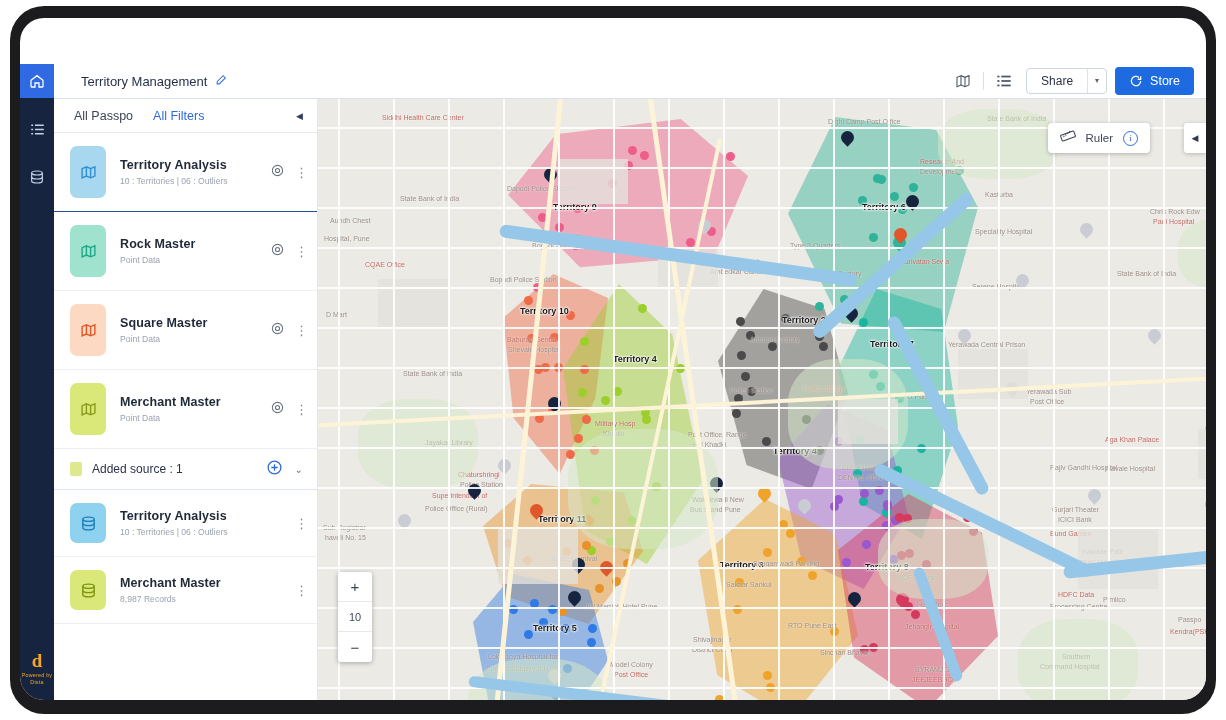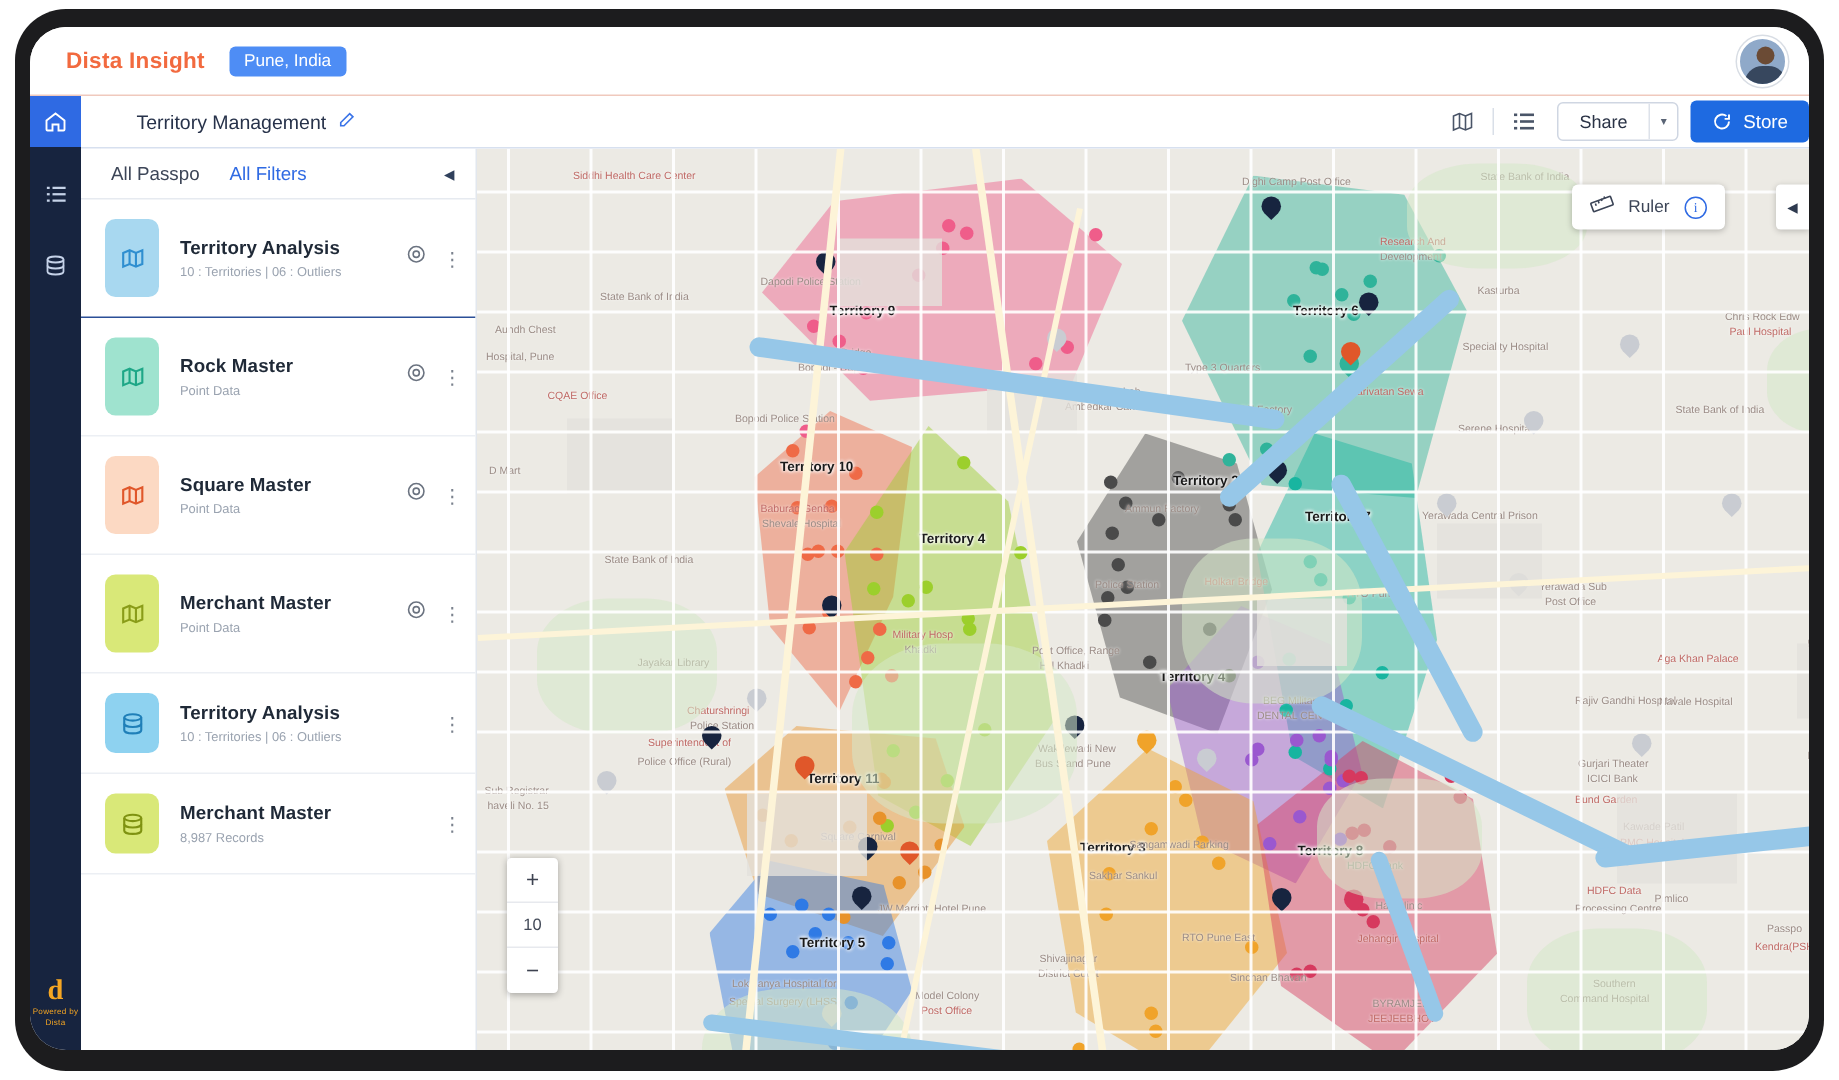--- a/index.html
+++ b/index.html
@@ -48,23 +48,23 @@
   #rail-logo { position:absolute; left:0; bottom:14px; width:34px; text-align:center; }
   #rail-logo .mark { font-size:19px; color:#f5a623; font-weight:bold; font-family:"Liberation Serif",serif;}
   #rail-logo .pw { font-size:5.4px; color:#f5a623; line-height:7px; letter-spacing:.2px;}
 
   
   #header {
     position:absolute; left:34px; top:46px; right:0; height:35px;
     background:#fff; border-bottom:1px solid #d7e0ef;
     display:flex; align-items:center; z-index:5;
   }
-  #page-title { margin-left:37px; font-size:13px; color:#27324a; font-weight:500; }
+  #page-title { margin-left:27px; font-size:13px; color:#27324a; font-weight:500; }
   #edit-icon { margin-left:8px; color:#3b74e8; font-size:13px; }
-  #header-actions { margin-left:auto; display:flex; align-items:center; gap:0; padding-right:0;}
+  #header-actions { margin-left:auto; display:flex; align-items:center; gap:0; padding-right:12px;}
   .hdr-icon { width:28px; height:26px; display:flex; align-items:center;
     justify-content:center; color:#4a5568; }
   .hdr-sep { width:1px; height:18px; background:#d9dfe8; margin:0 6px; }
   #share-group { display:flex; align-items:center; border:1px solid #cfd6e2;
     border-radius:4px; height:26px; margin-left:8px; background:#fff; overflow:hidden;}
   #share-btn { font-size:12px; color:#2a3346; padding:0 14px; line-height:24px; }
   #share-caret { border-left:1px solid #dde2ea; padding:0 7px; font-size:8px;
     color:#5a6475; line-height:24px; }
   #freeze-btn {
     margin-left:8px; height:28px; background:#1e6ae1; color:#fff; border-radius:4px;
@@ -141,28 +141,20 @@
     font-size:15px; color:#3d4250; border-bottom:1px solid #e7e9ee; }
   .zbtn.val { font-size:11px; color:#444b59; }
   .zbtn:last-child { border-bottom:none; }
 </style>
 </head>
 <body>
 
 <div id="device">
 <div id="screen">
 
-  <div id="brandbar">
-    <span id="brand-title">Dista Insight</span>
-    <span id="city-chip">Pune, India</span>
-    <div id="avatar">
-      <div class="head"></div>
-      <div class="body"></div>
-    </div>
-  </div>
 
   <div id="rail">
     <div class="rail-btn active">
       <svg width="16" height="16" viewBox="0 0 24 24" fill="none" stroke="currentColor" stroke-width="1.9">
         <path d="M3 11l9-7 9 7v9a1 1 0 01-1 1h-5v-6h-6v6H4a1 1 0 01-1-1z"></path>
           </svg>
     </div>
     <div class="rail-btn" style="margin-top:14px">
       <svg width="15" height="15" viewBox="0 0 24 24" fill="currentColor">
         <rect x="2" y="4" width="3" height="2.4"></rect>
@@ -294,20 +286,30 @@
     <div class="layer-text">
       <div class="layer-name">Merchant Master</div>
       <div class="layer-sub">Point Data</div>
     </div>
     <span class="eye"><svg width="15" height="15" viewBox="0 0 24 24" fill="none" stroke="currentColor" stroke-width="1.7">
   <circle cx="12" cy="12" r="8.2"></circle>
                 <circle cx="12" cy="12" r="3.3"></circle>
               </svg></span>
     <span class="kebab">⋮</span>
   </div>
+          <div id="added-src">
+  <span id="added-sq"></span>
+  <span id="added-label">Added source : 1</span>
+  <span id="added-plus">
+    <svg width="17" height="17" viewBox="0 0 24 24" fill="none" stroke="currentColor" stroke-width="1.8">
+      <circle cx="12" cy="12" r="9"></circle>
+                <path d="M12 7.5v9M7.5 12h9"></path>
+              </svg></span>
+  <span id="added-caret">⌄</span>
+</div>
           <div class="layer-row">
     <div class="thumb sq" style="background:#8ed2f0">
               <svg width="17" height="17" viewBox="0 0 24 24" fill="none" stroke="#1f7fb8" stroke-width="2">
   <ellipse cx="12" cy="6" rx="8" ry="3"></ellipse>
                 <path d="M4 6v6c0 1.7 3.6 3 8 3s8-1.3 8-3V6"></path>
   <path d="M4 12v6c0 1.7 3.6 3 8 3s8-1.3 8-3v-6"></path>
               </svg>
             </div>
     <div class="layer-text">
       <div class="layer-name">Territory Analysis</div>

